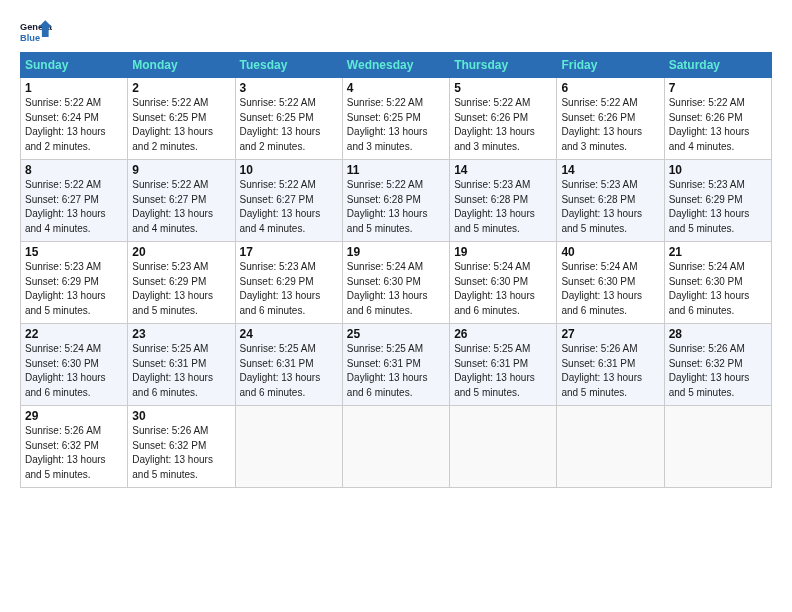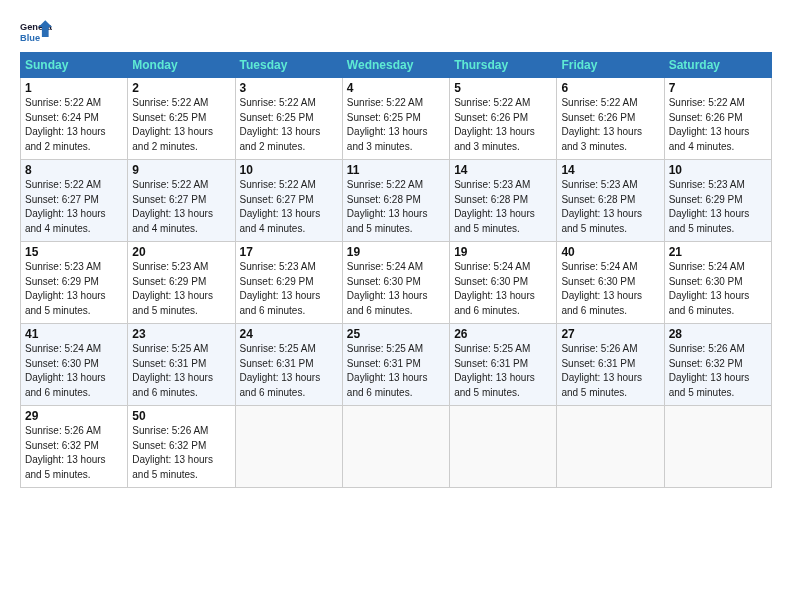--- a/index.html
+++ b/index.html
@@ -266,21 +266,21 @@
           <td>
             <span class="day-num">21</span>
             <div class="day-info" style="white-space: pre-line;">Sunrise: 5:24 AM
 Sunset: 6:30 PM
 Daylight: 13 hours
 and 6 minutes.</div>
           </td>
         </tr>
         <tr>
           <td>
-            <span class="day-num">41</span>
+            <span class="day-num">22</span>
             <div class="day-info" style="white-space: pre-line;">Sunrise: 5:24 AM
 Sunset: 6:30 PM
 Daylight: 13 hours
 and 6 minutes.</div>
           </td>
           <td>
             <span class="day-num">23</span>
             <div class="day-info" style="white-space: pre-line;">Sunrise: 5:25 AM
 Sunset: 6:31 PM
 Daylight: 13 hours
@@ -324,21 +324,21 @@
         </tr>
         <tr>
           <td>
             <span class="day-num">29</span>
             <div class="day-info" style="white-space: pre-line;">Sunrise: 5:26 AM
 Sunset: 6:32 PM
 Daylight: 13 hours
 and 5 minutes.</div>
           </td>
           <td>
-            <span class="day-num">50</span>
+            <span class="day-num">30</span>
             <div class="day-info" style="white-space: pre-line;">Sunrise: 5:26 AM
 Sunset: 6:32 PM
 Daylight: 13 hours
 and 5 minutes.</div>
           </td>
           <td class="empty"></td>
           <td class="empty"></td>
           <td class="empty"></td>
           <td class="empty"></td>
           <td class="empty"></td>

